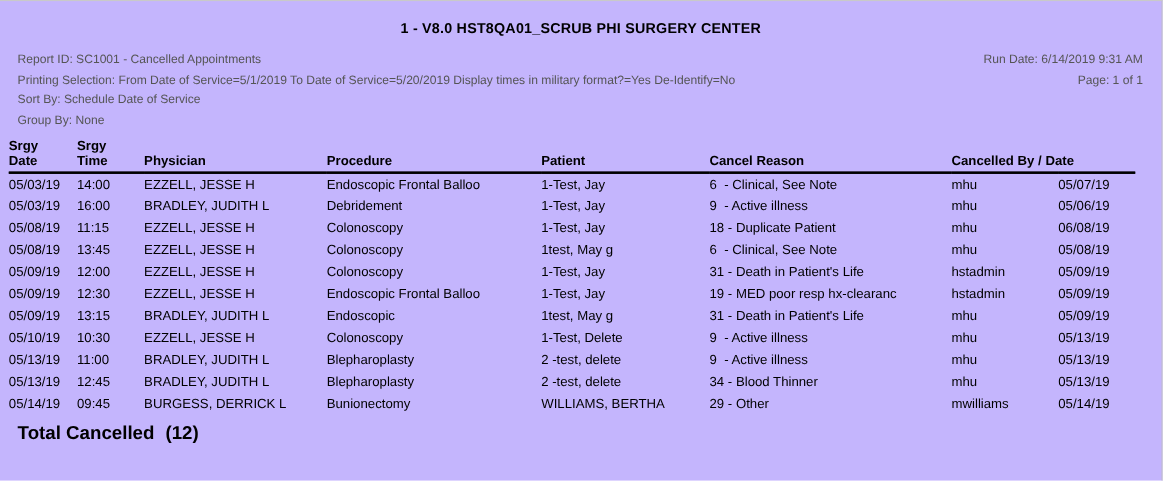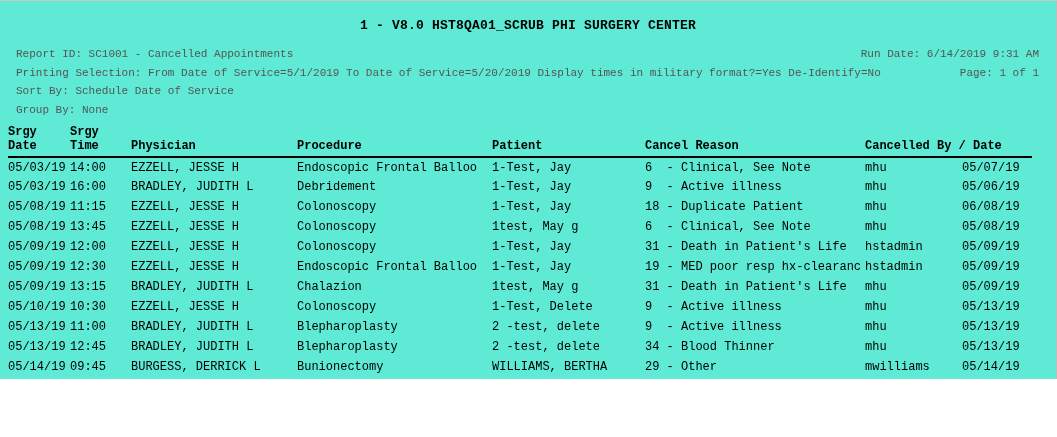--- a/index.html
+++ b/index.html
@@ -1,23 +1,23 @@
 <!DOCTYPE html>
 <html><head>
 <meta charset="utf-8">
 <style>
   * { margin:0; padding:0; box-sizing:border-box; }
   html,body { background:#ffffff; }
   .page {
     position:relative;
-    width:1057px; height:379px;
-    background:#5eead4;
+    width:1057px; height:437px;
+    background:#c4b5fd;
     border-top:1px solid #c9c9c9;
     border-right:1px solid #bdbdbd;
-    font-family:Liberation Mono, monospace;
+    font-family:Liberation Sans, sans-serif;
     overflow:hidden;
   }
   .report-title {
     padding-top:17px;
     text-align:center;
     font-size:13px;
     font-weight:bold;
     color:#000000;
     letter-spacing:0.2px;
   }
@@ -175,21 +175,21 @@
           <td>Endoscopic Frontal Balloo</td>
           <td>1-Test, Jay</td>
           <td>19 - MED poor resp hx-clearanc</td>
           <td>hstadmin</td>
           <td>05/09/19</td>
         </tr>
         <tr>
           <td>05/09/19</td>
           <td>13:15</td>
           <td>BRADLEY, JUDITH L</td>
-          <td>Chalazion</td>
+          <td>Endoscopic</td>
           <td>1test, May g</td>
           <td>31 - Death in Patient's Life</td>
           <td>mhu</td>
           <td>05/09/19</td>
         </tr>
         <tr>
           <td>05/10/19</td>
           <td>10:30</td>
           <td>EZZELL, JESSE H</td>
           <td>Colonoscopy</td>

